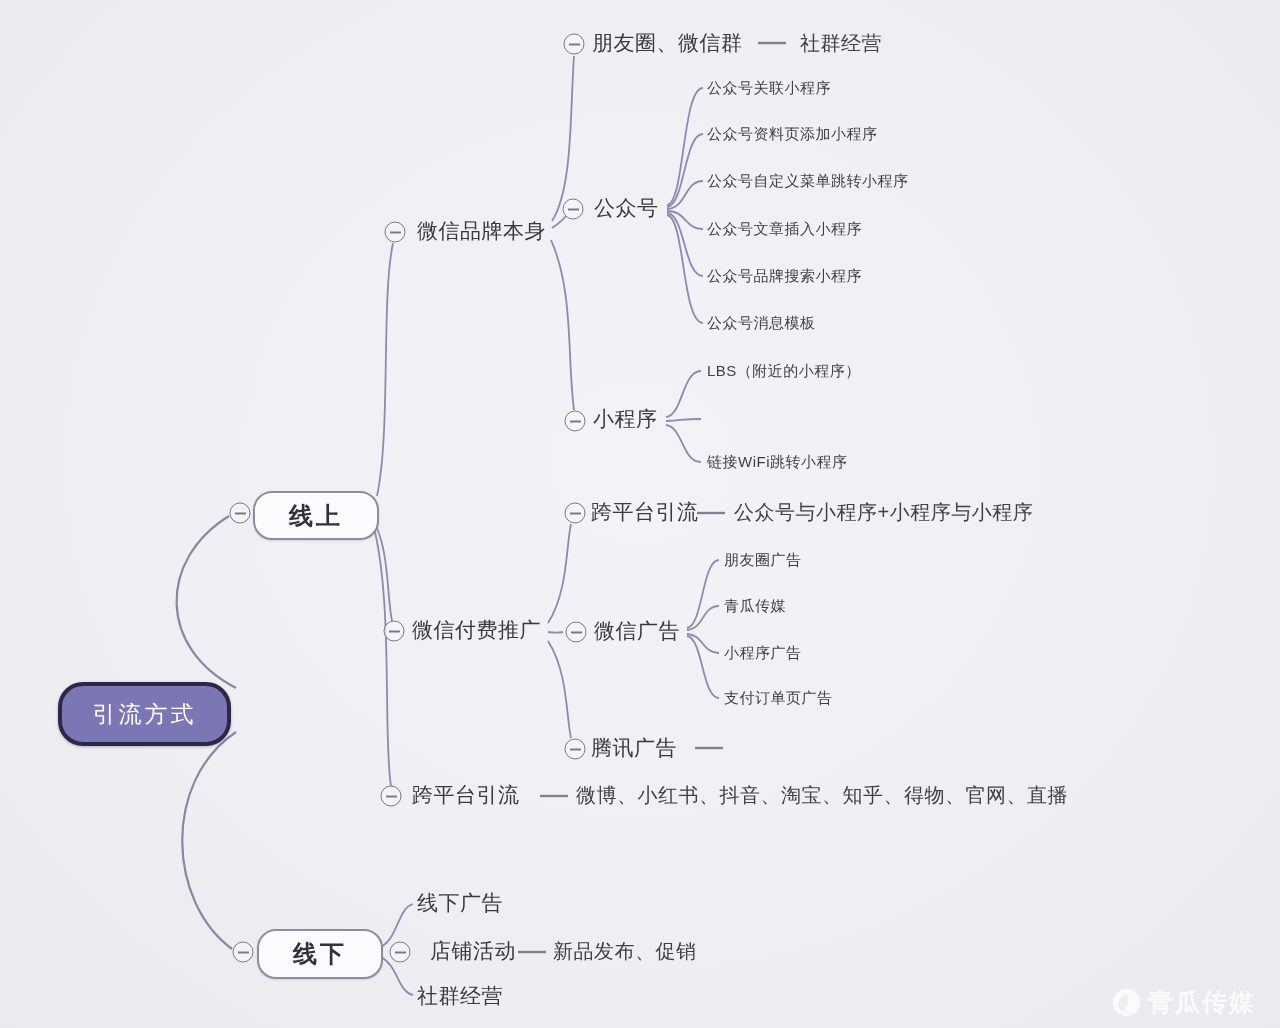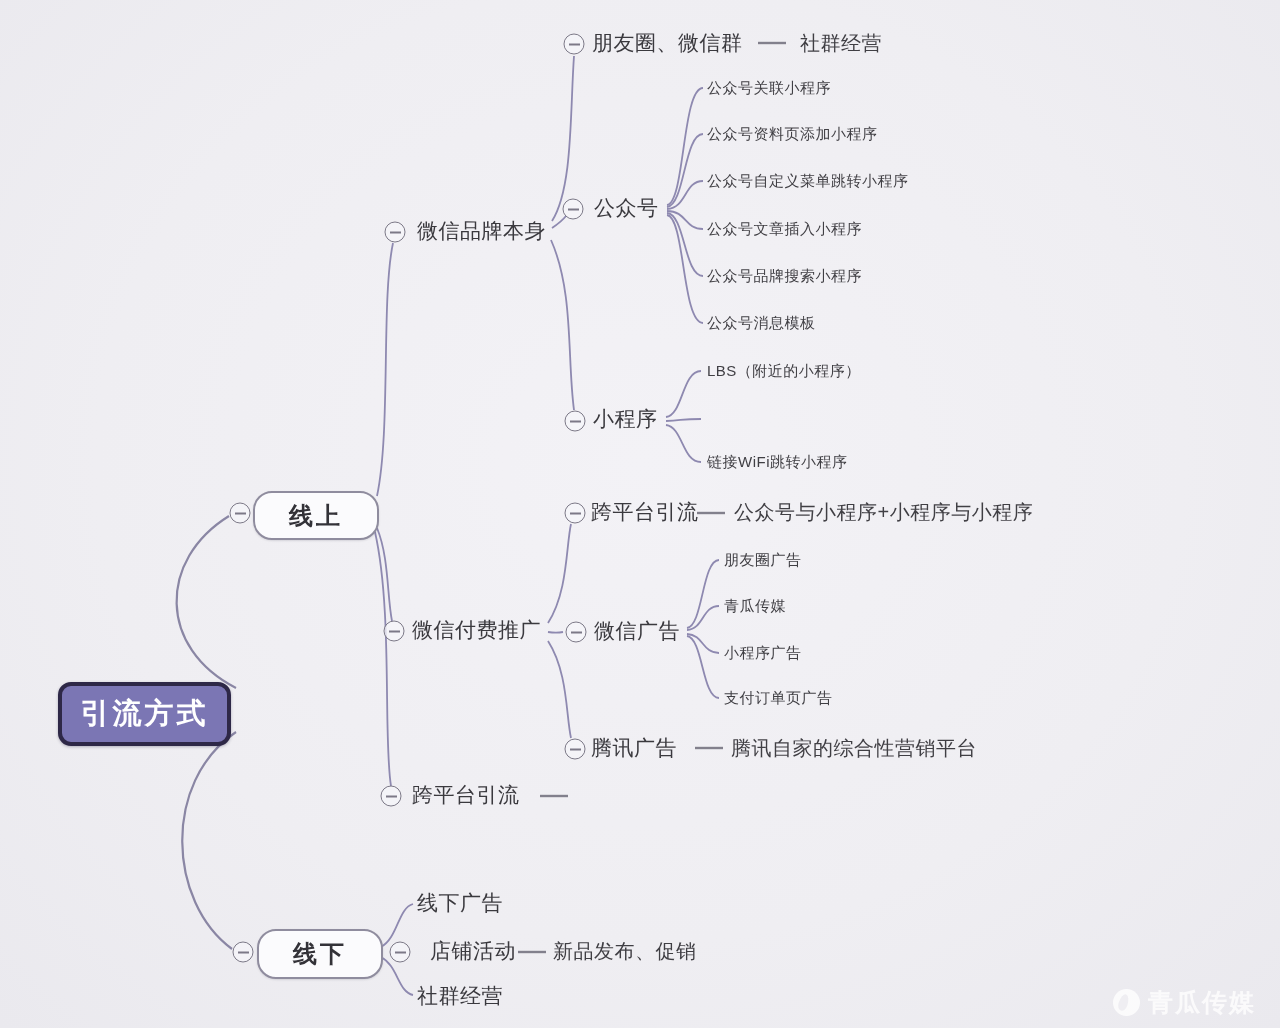--- a/index.html
+++ b/index.html
@@ -35,23 +35,23 @@
     box-shadow:0 1px 2px rgba(60,58,80,.15);
     font-size:24px;font-weight:bold;color:#333238;
     letter-spacing:3px;
     z-index:2;
   }
   .rootnode{
     position:absolute;
     display:flex;align-items:center;justify-content:center;
     background:#7b76b4;
     border:4px solid #2e2847;
-    border-radius:13px;
+    border-radius:25px;
     color:#ffffff;
-    font-size:29px;font-weight:bold;letter-spacing:3px;
+    font-size:23px;font-weight:normal;letter-spacing:3px;
     box-shadow:0 1px 3px rgba(40,35,70,.3);
     z-index:2;
   }
   .minus-icon{
     position:absolute;
     width:21px;height:21px;
     transform:translate(-50%,-50%);
     border:1.6px solid #7c7987;
     border-radius:50%;
     background:rgba(246,245,249,.75);
@@ -199,23 +199,23 @@
   <div class="label" style="left:591px;top:512px;">跨平台引流</div>
   <div class="label note" style="left:734px;top:512px;">公众号与小程序+小程序与小程序</div>
 
   <div class="label" style="left:594px;top:631px;">微信广告</div>
   <div class="label leaf" style="left:724px;top:560px;">朋友圈广告</div>
   <div class="label leaf" style="left:724px;top:606px;">青瓜传媒</div>
   <div class="label leaf" style="left:724px;top:653px;">小程序广告</div>
   <div class="label leaf" style="left:724px;top:698px;">支付订单页广告</div>
 
   <div class="label" style="left:591px;top:748px;">腾讯广告</div>
-  <div class="label note" style="left:731px;top:748px;">腾讯自家的综合性营销平台</div>
 
   <div class="label" style="left:412px;top:795px;">跨平台引流</div>
+  <div class="label note" style="left:576px;top:795px;">微博、小红书、抖音、淘宝、知乎、得物、官网、直播</div>
 
   <div class="label" style="left:417px;top:903px;">线下广告</div>
   <div class="label" style="left:430px;top:951px;">店铺活动</div>
   <div class="label note" style="left:553px;top:951px;">新品发布、促销</div>
   <div class="label" style="left:417px;top:996px;">社群经营</div>
 
   <div class="watermark" style="left:1113px;top:986px;">
     <span class="wm-logo"></span>
     <span class="wm-text">青瓜传媒</span>
   </div>

